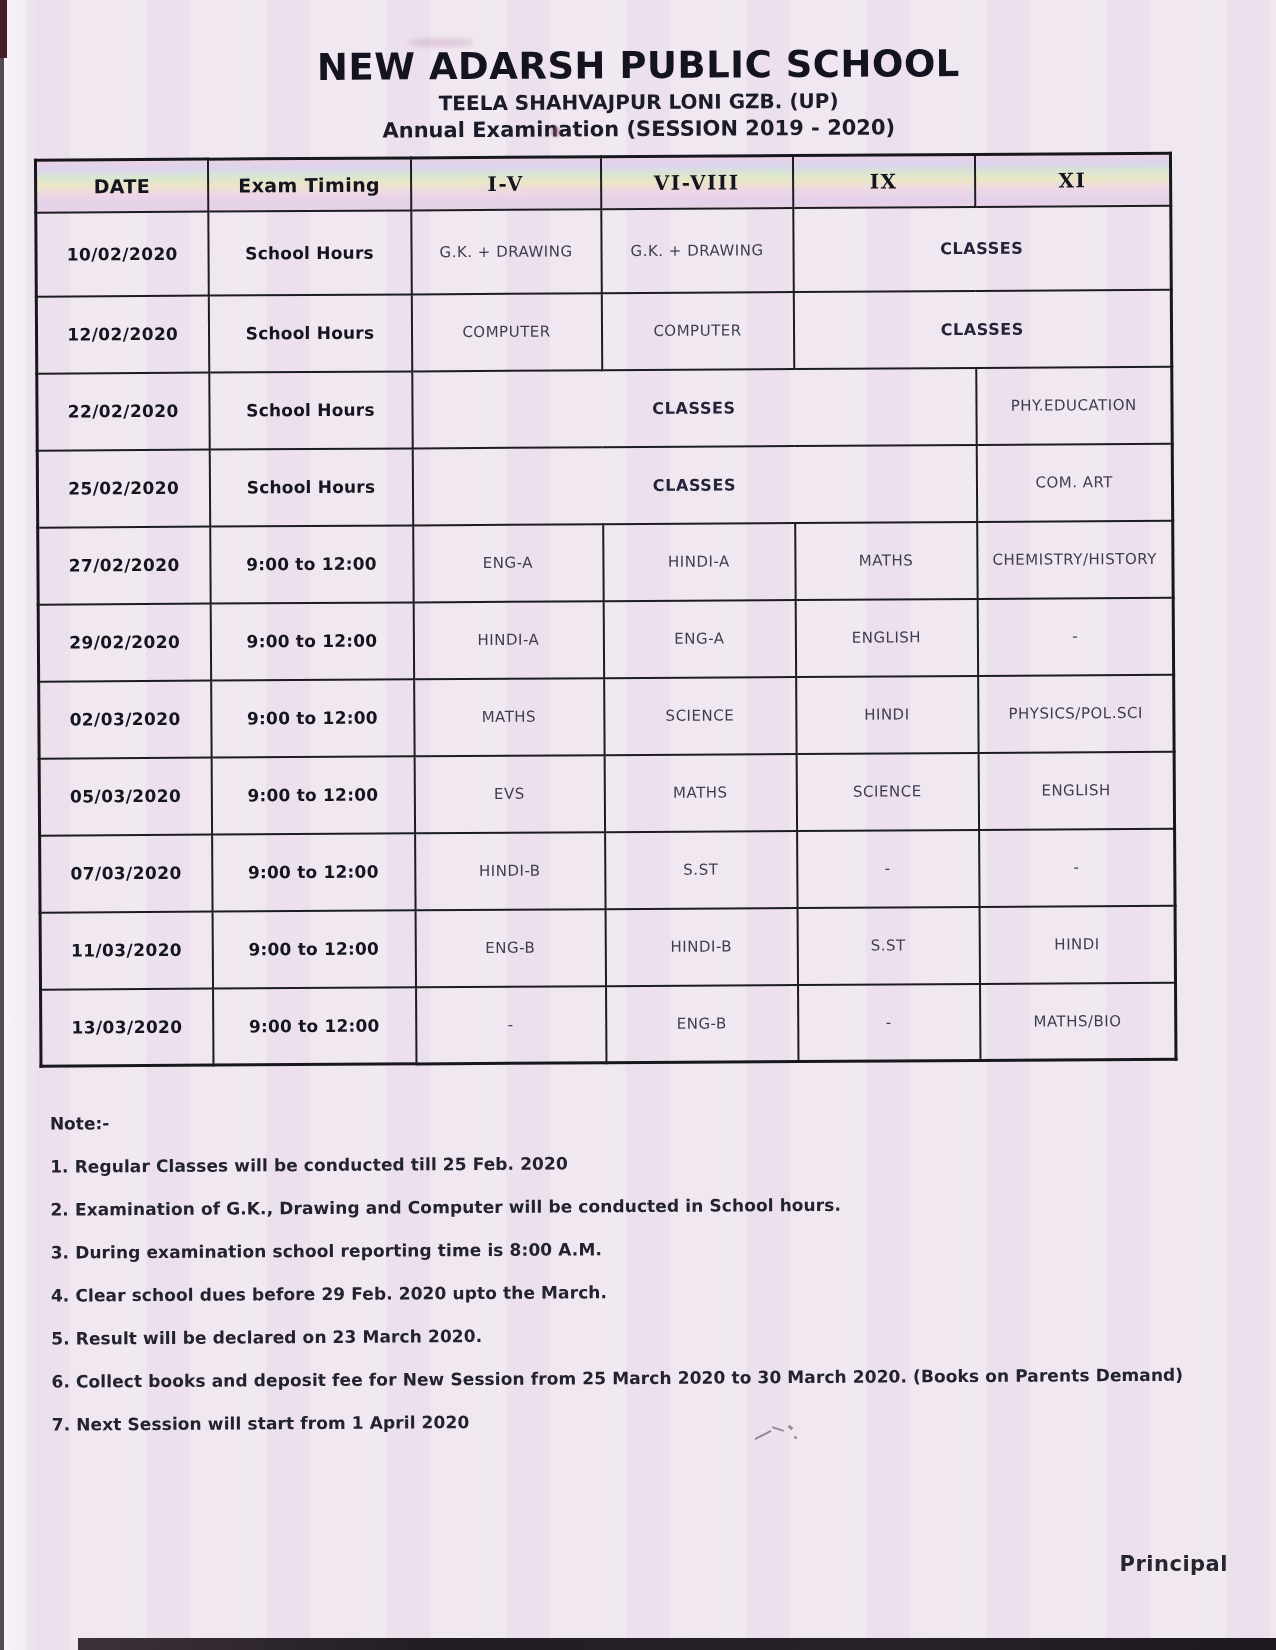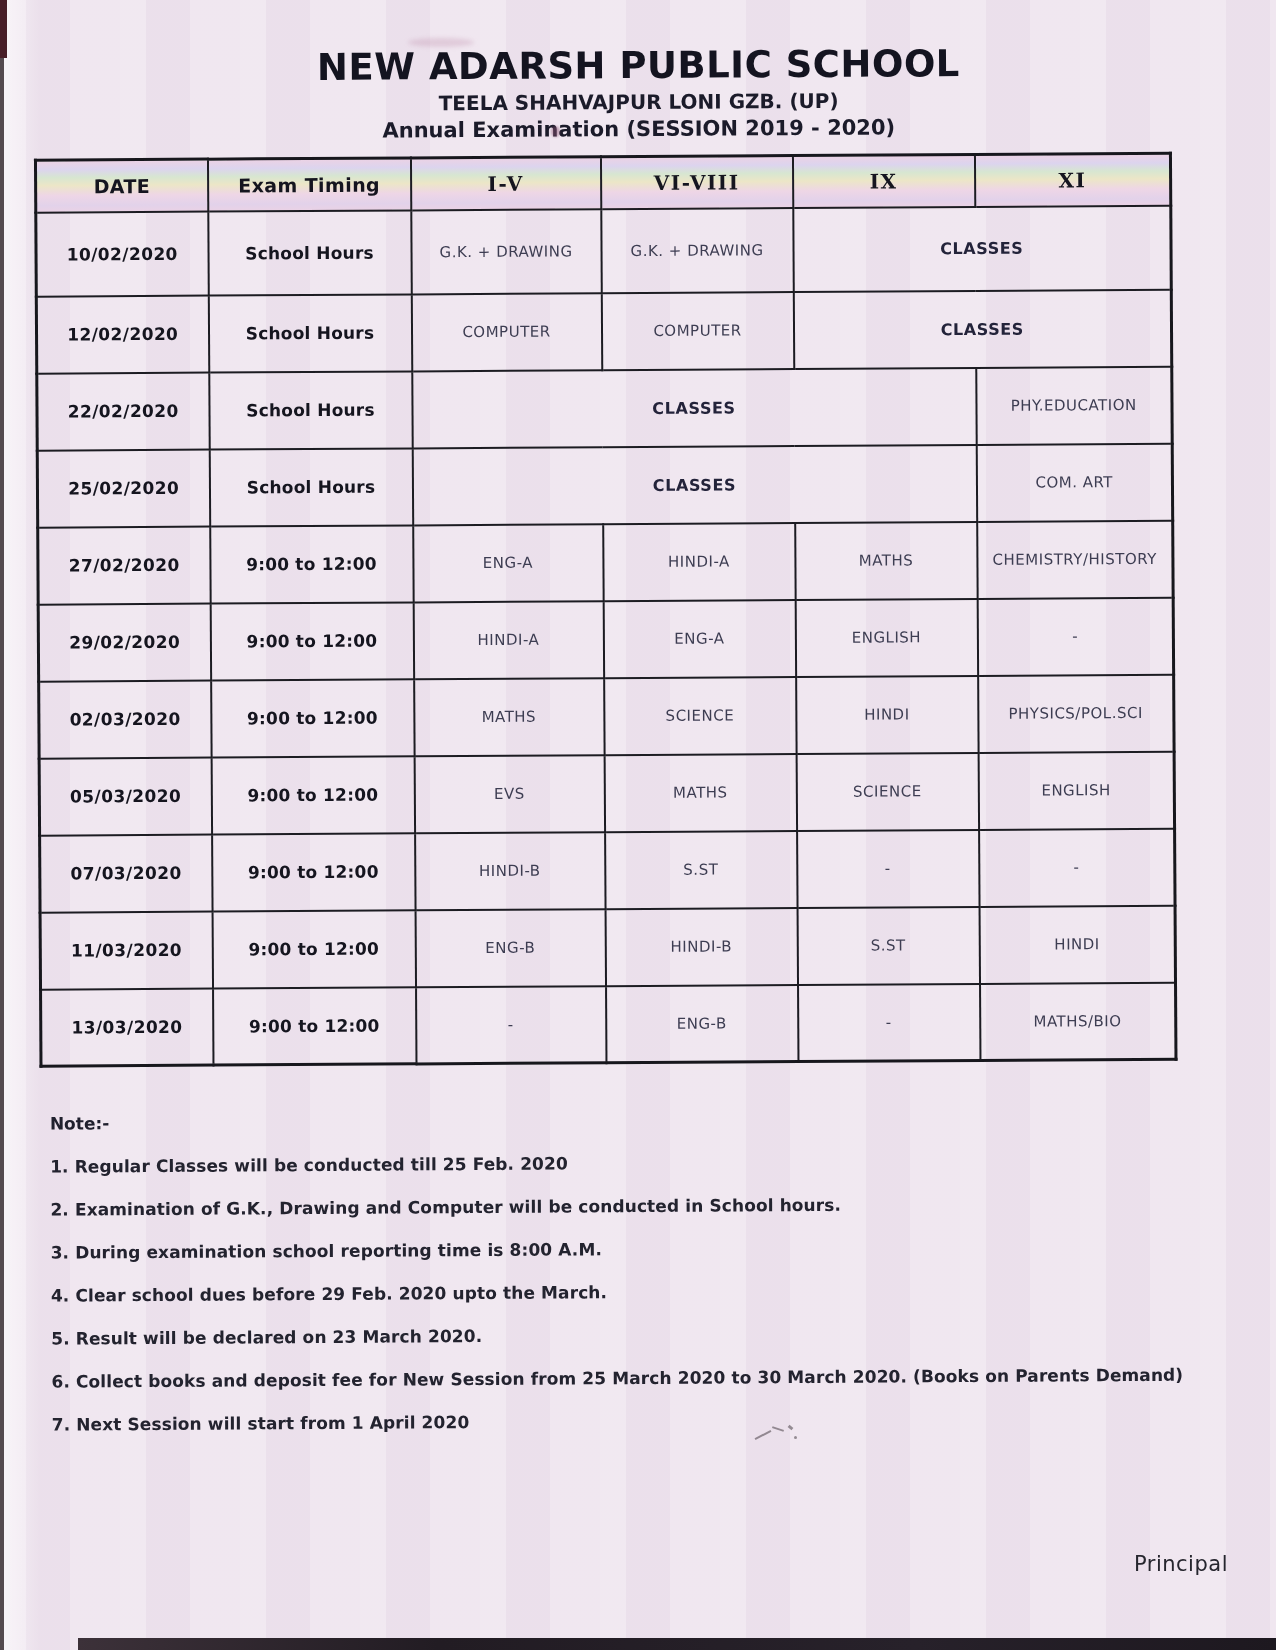--- a/index.html
+++ b/index.html
@@ -60,21 +60,21 @@
   tbody tr:first-child{height:84px;}
   td.c-date{font-weight:bold;font-size:17px;color:#15151f;letter-spacing:.4px;}
   td.c-timing{font-weight:bold;font-size:17px;color:#15151f;letter-spacing:.2px;}
   td.c-subject{font-size:15px;color:#3d3d52;letter-spacing:.5px;}
   td.c-classes{font-weight:bold;font-size:16px;color:#23233a;letter-spacing:.6px;}
 
   .notes{margin:46px 0 0 43px;}
   .notes-heading{font-size:17px;font-weight:bold;color:#20202e;margin-bottom:22px;}
   .note{font-size:17px;font-weight:bold;color:#23232f;line-height:22px;margin-bottom:21px;letter-spacing:.1px;}
 
-  .principal{position:absolute;top:1552px;right:48px;font-size:21px;font-weight:normal;color:#26262e;letter-spacing:.5px;}
+  .principal{position:absolute;top:1552px;right:48px;font-size:21px;font-weight:bold;color:#26262e;letter-spacing:.5px;}
 </style>
 </head>
 <body>
 
 <div class="page">
 
   <div class="sheet">
     <header>
       <h1 class="school-name">NEW ADARSH PUBLIC SCHOOL</h1>
       <div class="school-address">TEELA SHAHVAJPUR LONI GZB. (UP)</div>

